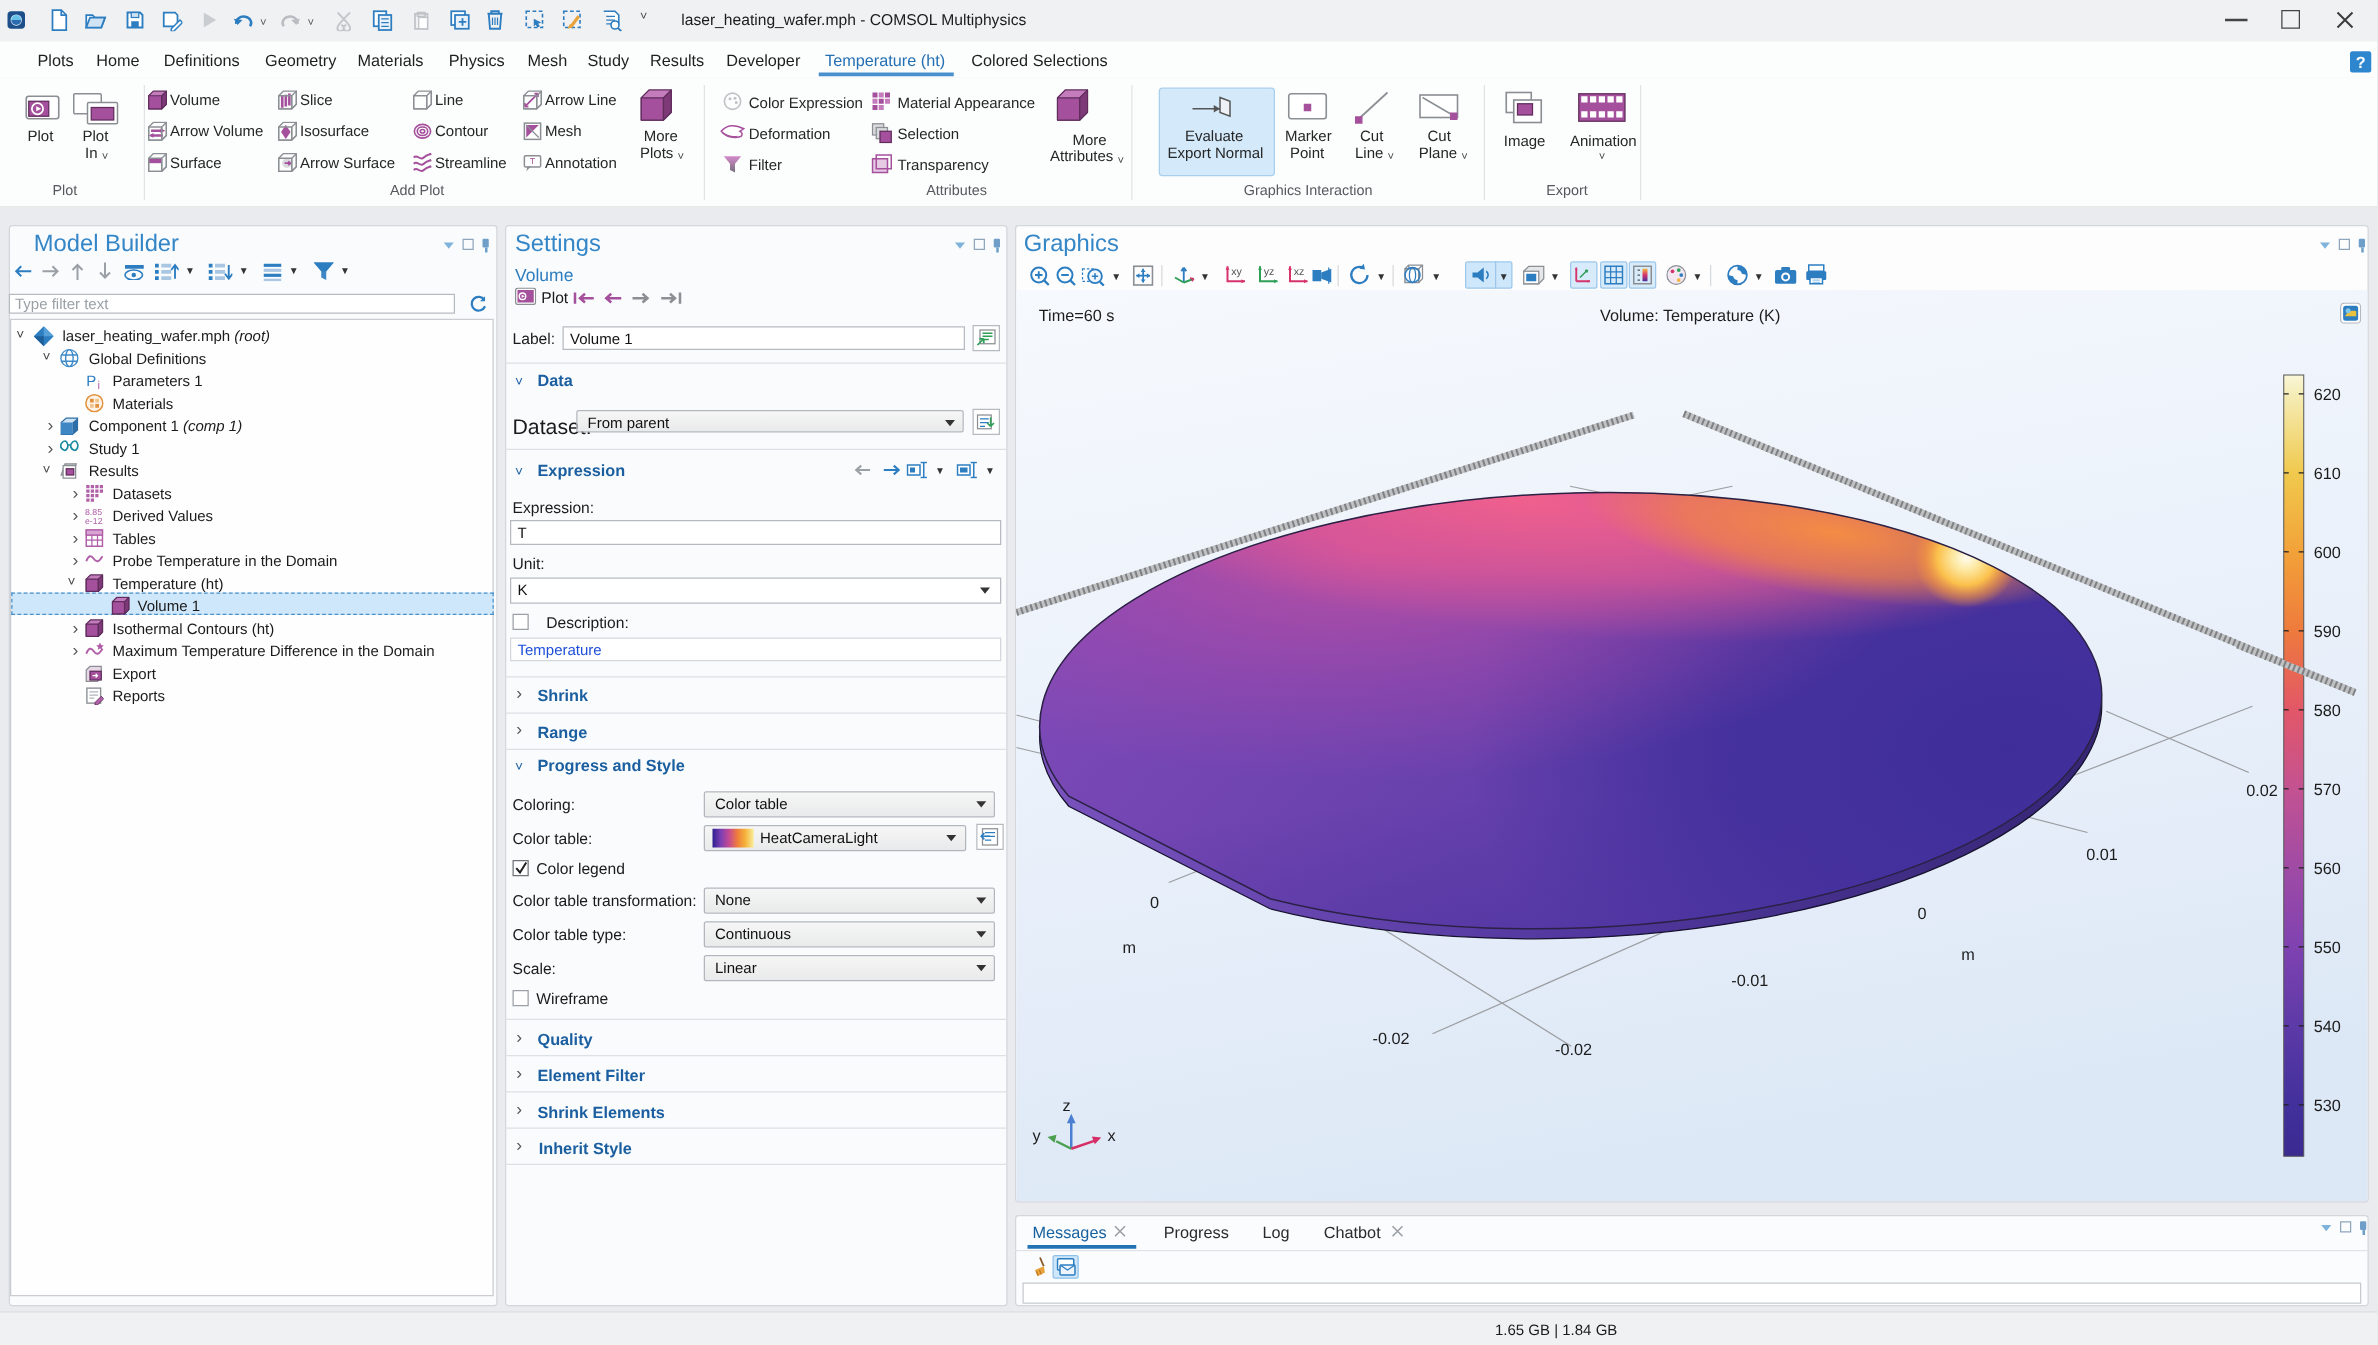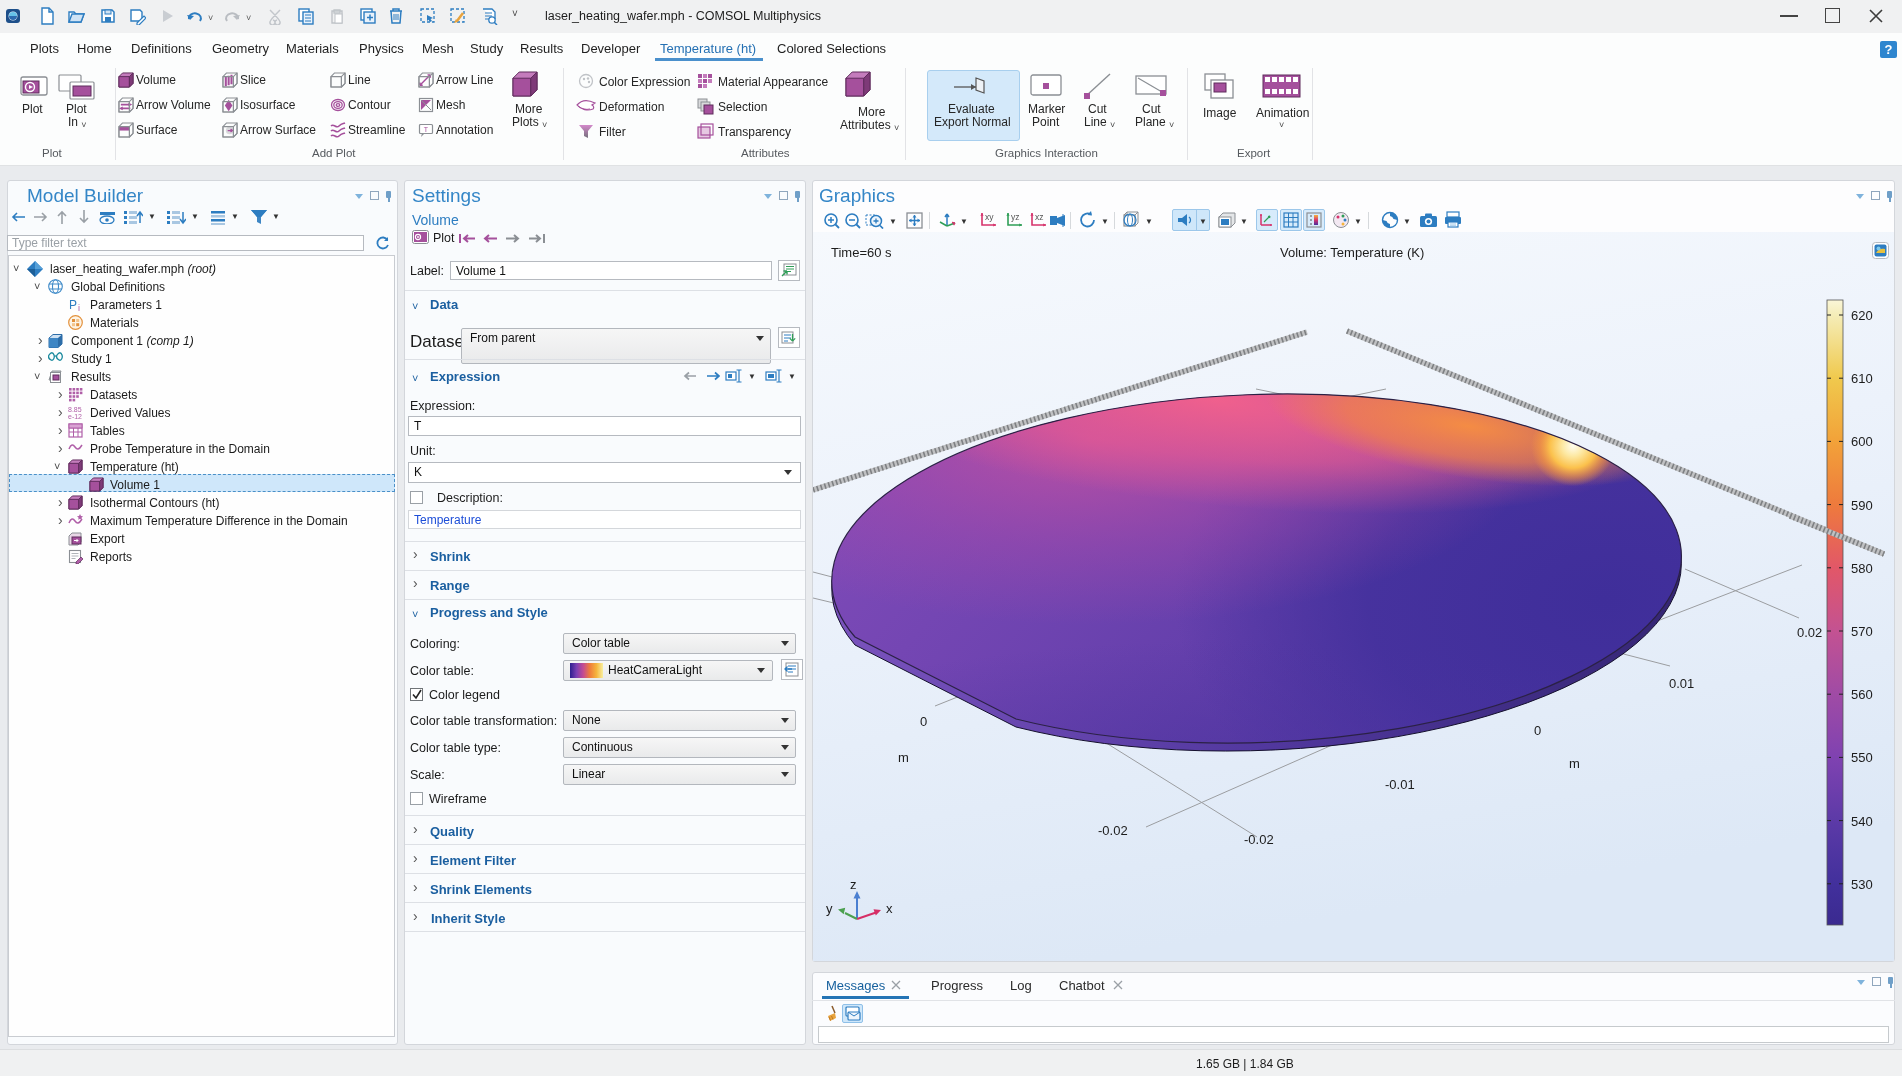--- a/index.html
+++ b/index.html
@@ -590,21 +590,21 @@
 <div class="a" style="left:778px;top:260px;width:22px;height:21px;background:#fff;border:1px solid #b6bac0"></div>
 <svg class="a" style="left:781px;top:263px" width="16" height="15" viewBox="0 0 16 15">
     <rect x="3" y="1" width="12" height="11" fill="#fff" stroke="#8b8f94"></rect>
     <path d="M5 3.5h8M5 6h8M5 8.5h5" stroke="#2f9e57" stroke-width="1.2"></path>
     <path d="M1 13l5-5M6 8H2.5M6 8v3.5" stroke="#2f9e57" stroke-width="1.4" fill="none"></path>
   </svg>
 <div class="a" style="left:405px;top:290px;width:400px;height:1px;background:#dde0e5"></div>
 <div class="a" style="left:412px;top:300px;font-size:11px;color:#1b5fa0">˅</div>
 <div class="sec a" style="left:430px;top:297px">Data</div>
 <div class="lbl" style="left:410px;top:332px;font-size:17px">Dataset:</div>
-<div class="drop" style="left:461px;top:328px;width:310px;height:36px">From parent</div>
+<div class="drop" style="left:461px;top:328px;width:310px;height:18px">From parent</div>
 <div class="darr" style="left:756px;top:336px"></div>
 <div class="a" style="left:778px;top:327px;width:22px;height:21px;background:#fff;border:1px solid #b6bac0"></div>
 <svg class="a" style="left:781px;top:330px" width="16" height="15" viewBox="0 0 16 15">
     <rect x="1" y="2" width="11" height="11" fill="#fff" stroke="#8b8f94"></rect>
     <path d="M3 5h7M3 8h7M3 11h4" stroke="#2d7dc1"></path>
     <path d="M15 1v8M15 9l-3-3M15 9l3-3" stroke="#2f9e57" stroke-width="1.4" fill="none" transform="translate(-2,3) scale(0.9)"></path>
   </svg>
 <div class="a" style="left:405px;top:359px;width:400px;height:1px;background:#dde0e5"></div>
 <div class="a" style="left:412px;top:372px;font-size:11px;color:#1b5fa0">˅</div>
 <div class="sec a" style="left:430px;top:369px">Expression</div>

